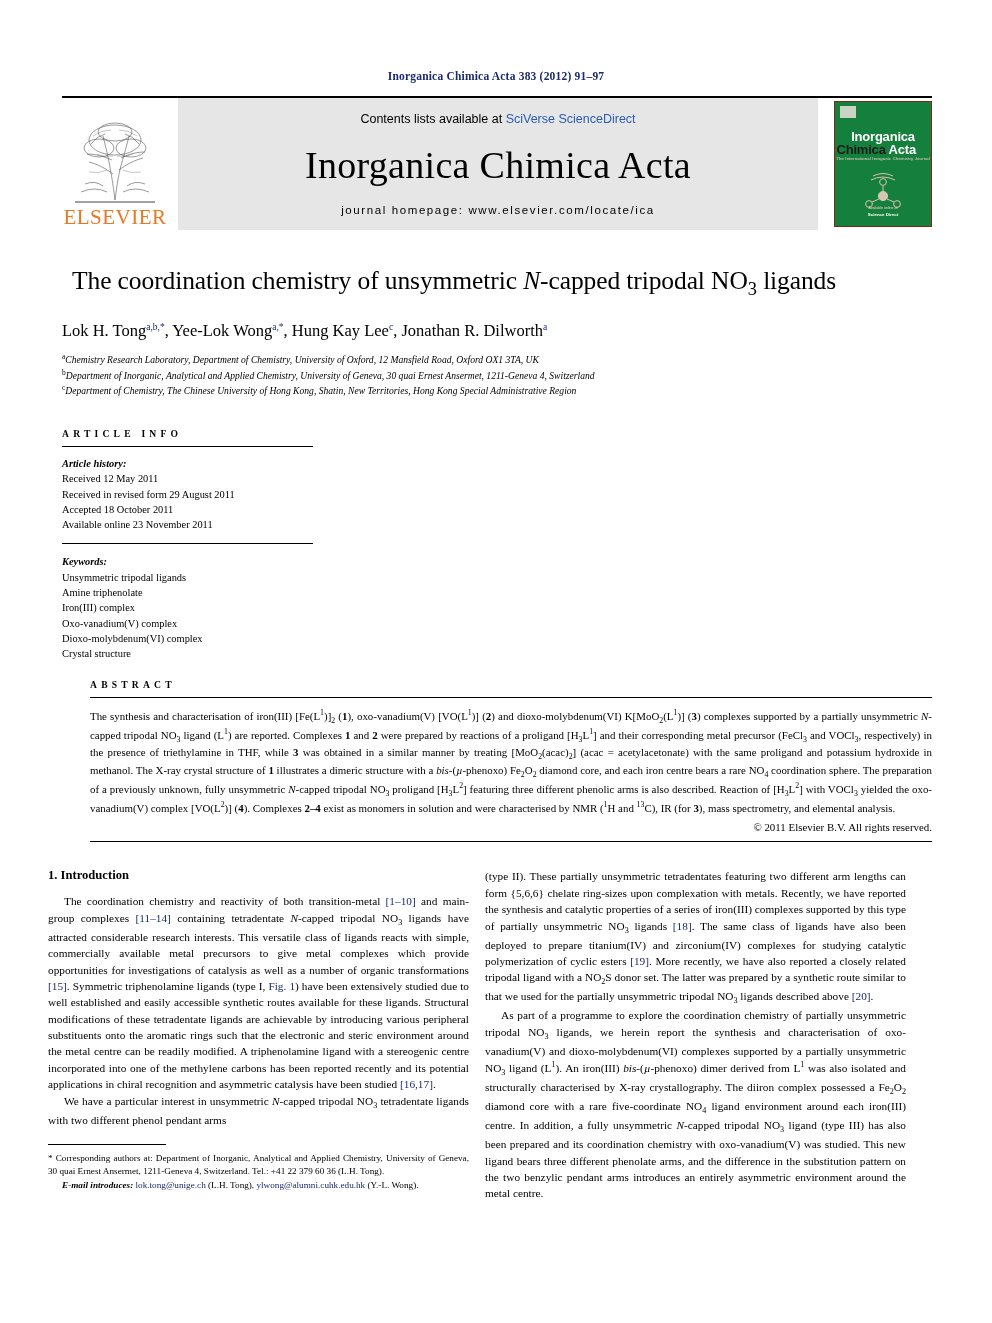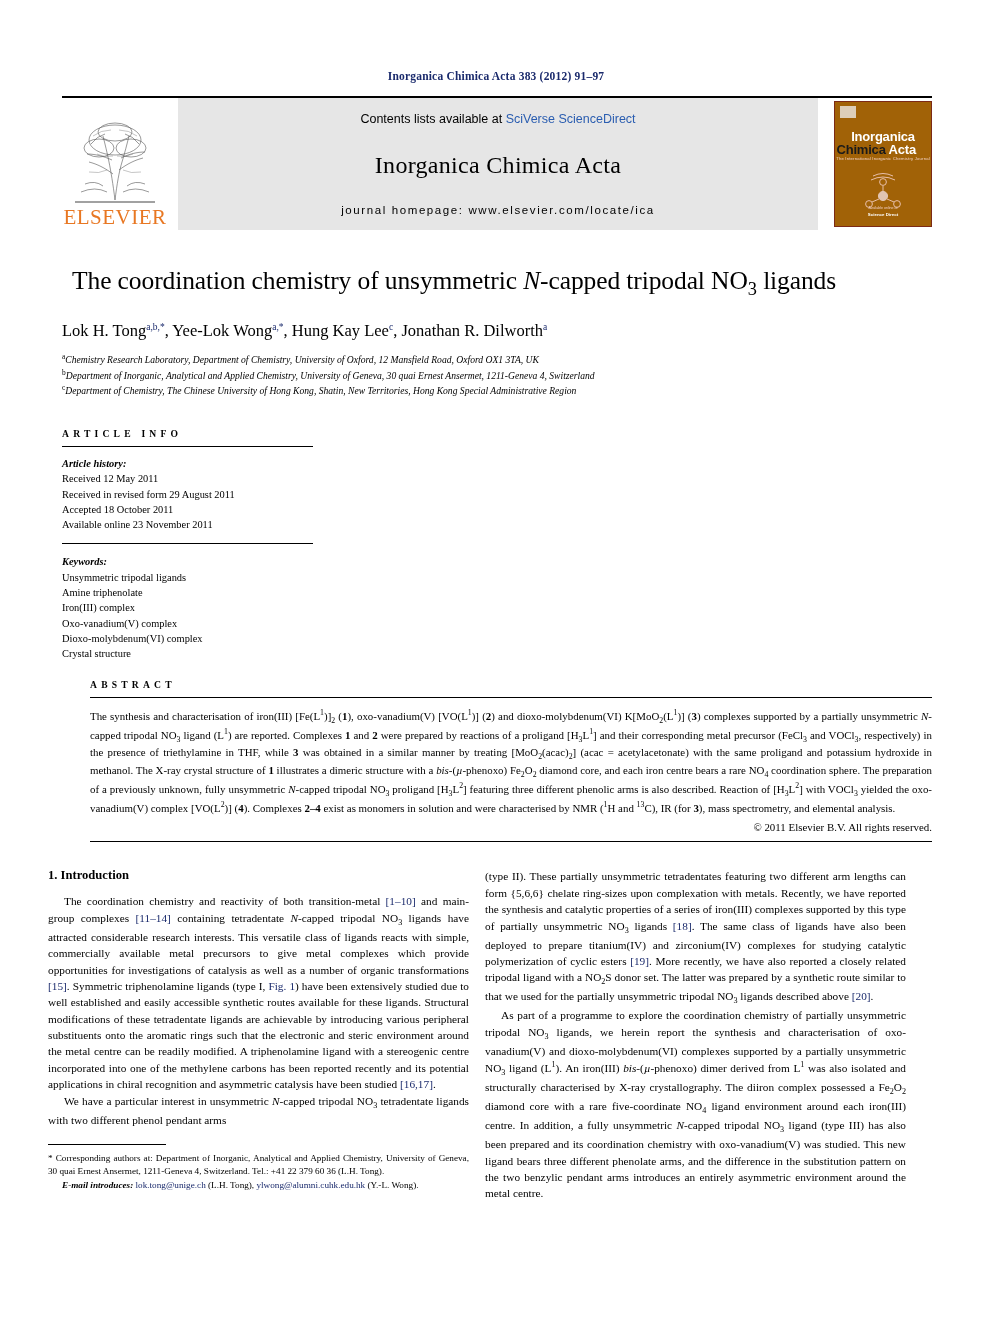--- a/index.html
+++ b/index.html
@@ -42,29 +42,29 @@
   }
   .center-cell{
     flex:1 1 auto;background:#e6e6e6;display:flex;flex-direction:column;
     align-items:center;justify-content:space-between;padding:14px 0 14px 0;
     margin:0 10px;
   }
   .contents-line{font-size:12.5px;font-family:"Liberation Sans",sans-serif;}
   .contents-line .sd{color:#2a5db0;}
   .journal-name{
     font-family:"Liberation Serif", serif;
-    font-size:24px;letter-spacing:.3px;
+    font-size:38px;letter-spacing:.3px;
   }
   .homepage{
     font-family:"Liberation Sans",sans-serif;
     font-size:11.5px;letter-spacing:1.6px;
   }
   .cover-cell{width:104px;flex:0 0 104px;display:flex;align-items:center;justify-content:flex-end;}
   .cover{
-    width:96px;height:124px;background:#a16207;
+    width:96px;height:124px;background:#15803d;
     border:1px solid #7c2a16;position:relative;overflow:hidden;
   }
   .cover .ctop{position:absolute;left:5px;top:4px;width:16px;height:12px;background:#e7e2d8;opacity:.85;}
   .cover .ct1{position:absolute;left:0;right:0;top:27px;text-align:center;
     font-family:"Liberation Sans",sans-serif;font-weight:bold;color:#fff;
     font-size:13px;letter-spacing:-.2px;}
   .cover .ct2{position:absolute;left:0;right:15px;top:40px;text-align:right;
     font-family:"Liberation Sans",sans-serif;font-weight:bold;font-size:13px;letter-spacing:-.2px;}
   .cover .ct2 .w1{color:#1a1a1a;}
   .cover .ct2 .w2{color:#fff;}

